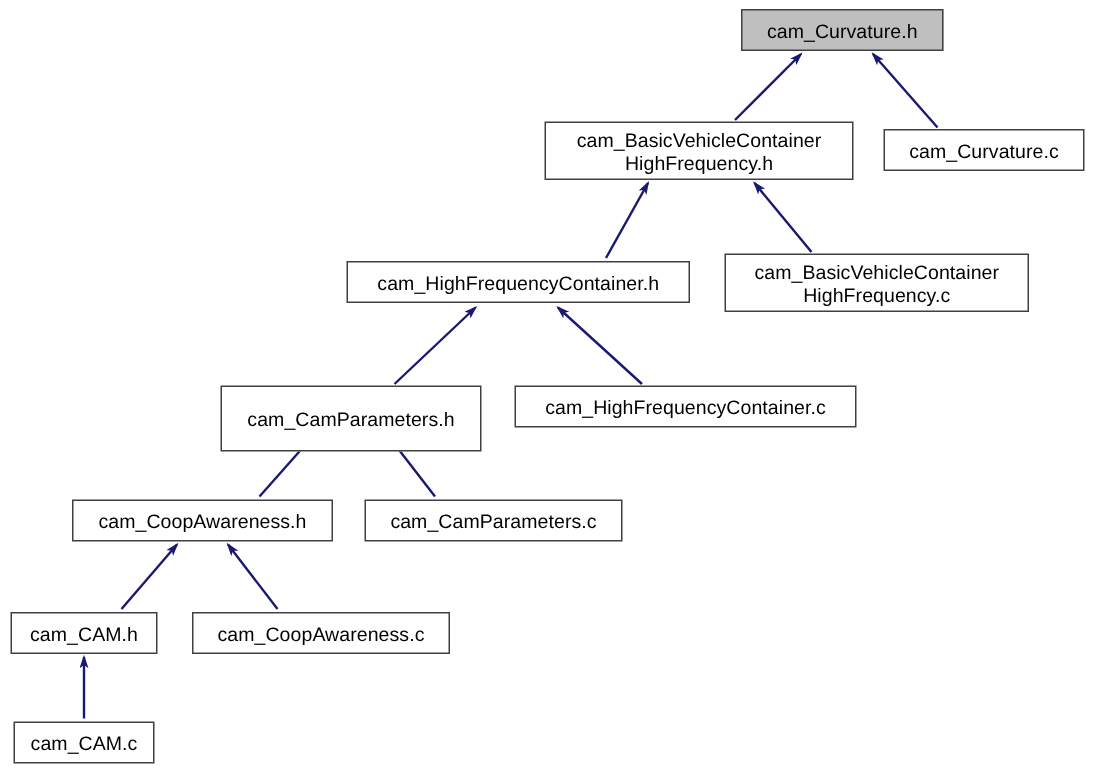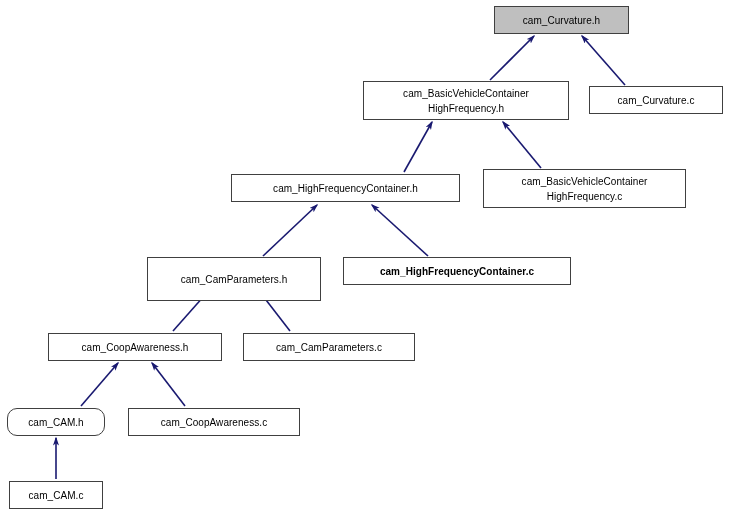--- a/index.html
+++ b/index.html
@@ -25,21 +25,21 @@
   .graph-node {
     position: absolute;
     box-sizing: border-box;
     border: 1px solid #404040;
     background: #ffffff;
     color: #000000;
     display: flex;
     align-items: center;
     justify-content: center;
     text-align: center;
-    font-size: 10px;
+    font-size: 13px;
     line-height: 15px;
     letter-spacing: 0.05px;
     white-space: pre-line;
     padding: 0 10px;
   }
   .graph-node.highlight {
     background: #bfbfbf;
   }
 </style>
 </head>
@@ -65,19 +65,19 @@
       <line x1="56" y1="479" x2="56" y2="438" stroke="#191970" stroke-width="1.6" marker-end="url(#ah)"></line>
     </svg>
 <div class="graph-node highlight" style="left: 494px; top: 6px; width: 135px; height: 28px;">cam_Curvature.h</div>
     <div class="graph-node" style="left: 363px; top: 81px; width: 206px; height: 39px;">cam_BasicVehicleContainer
 HighFrequency.h</div>
     <div class="graph-node" style="left: 589px; top: 86px; width: 134px; height: 28px;">cam_Curvature.c</div>
     <div class="graph-node" style="left: 231px; top: 174px; width: 229px; height: 28px;">cam_HighFrequencyContainer.h</div>
     <div class="graph-node" style="left: 483px; top: 169px; width: 203px; height: 39px;">cam_BasicVehicleContainer
 HighFrequency.c</div>
     <div class="graph-node" style="left: 147px; top: 257px; width: 174px; height: 44px;">cam_CamParameters.h</div>
-    <div class="graph-node" style="left: 343px; top: 257px; width: 228px; height: 28px; font-weight: bold;">cam_HighFrequencyContainer.c</div>
+    <div class="graph-node" style="left: 343px; top: 257px; width: 228px; height: 28px;">cam_HighFrequencyContainer.c</div>
     <div class="graph-node" style="left: 243px; top: 333px; width: 172px; height: 28px;">cam_CamParameters.c</div>
     <div class="graph-node" style="left: 48px; top: 333px; width: 174px; height: 28px;">cam_CoopAwareness.h</div>
-    <div class="graph-node" style="left: 7px; top: 408px; width: 98px; height: 28px; border-radius: 10px;">cam_CAM.h</div>
+    <div class="graph-node" style="left: 7px; top: 408px; width: 98px; height: 28px;">cam_CAM.h</div>
     <div class="graph-node" style="left: 9px; top: 481px; width: 94px; height: 28px;">cam_CAM.c</div>
     <div class="graph-node" style="left: 128px; top: 408px; width: 172px; height: 28px;">cam_CoopAwareness.c</div>
   </div>
 
 </body></html>

